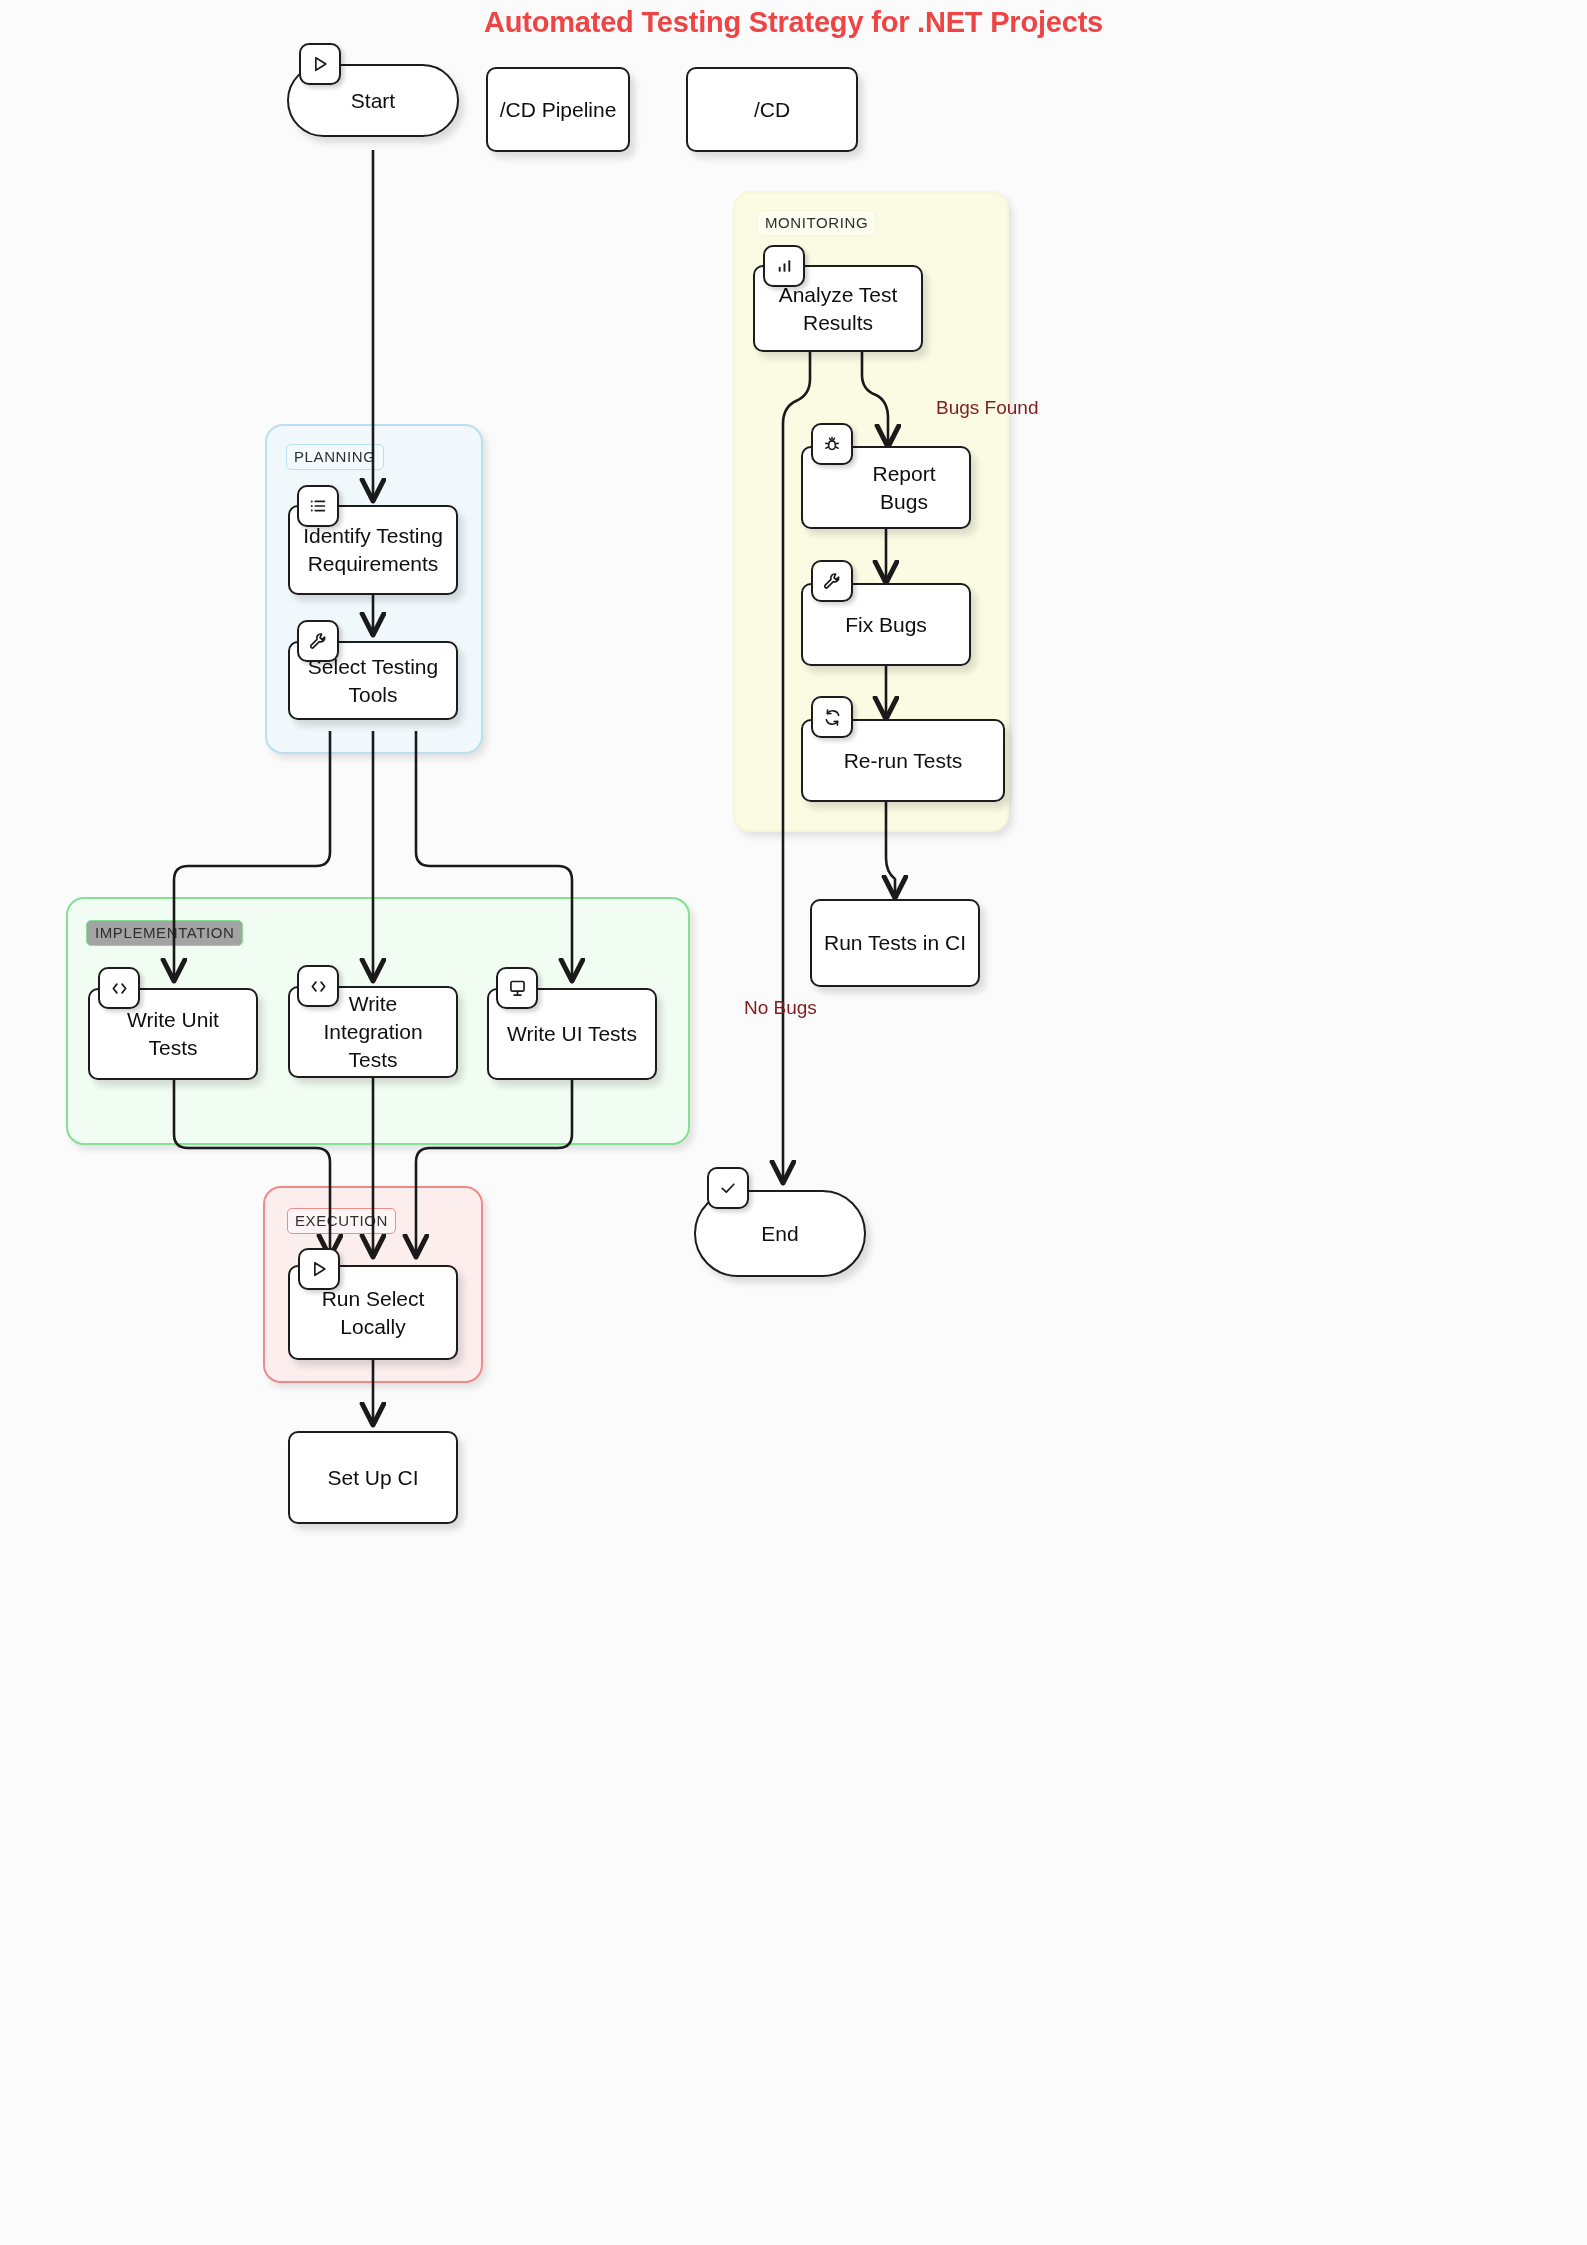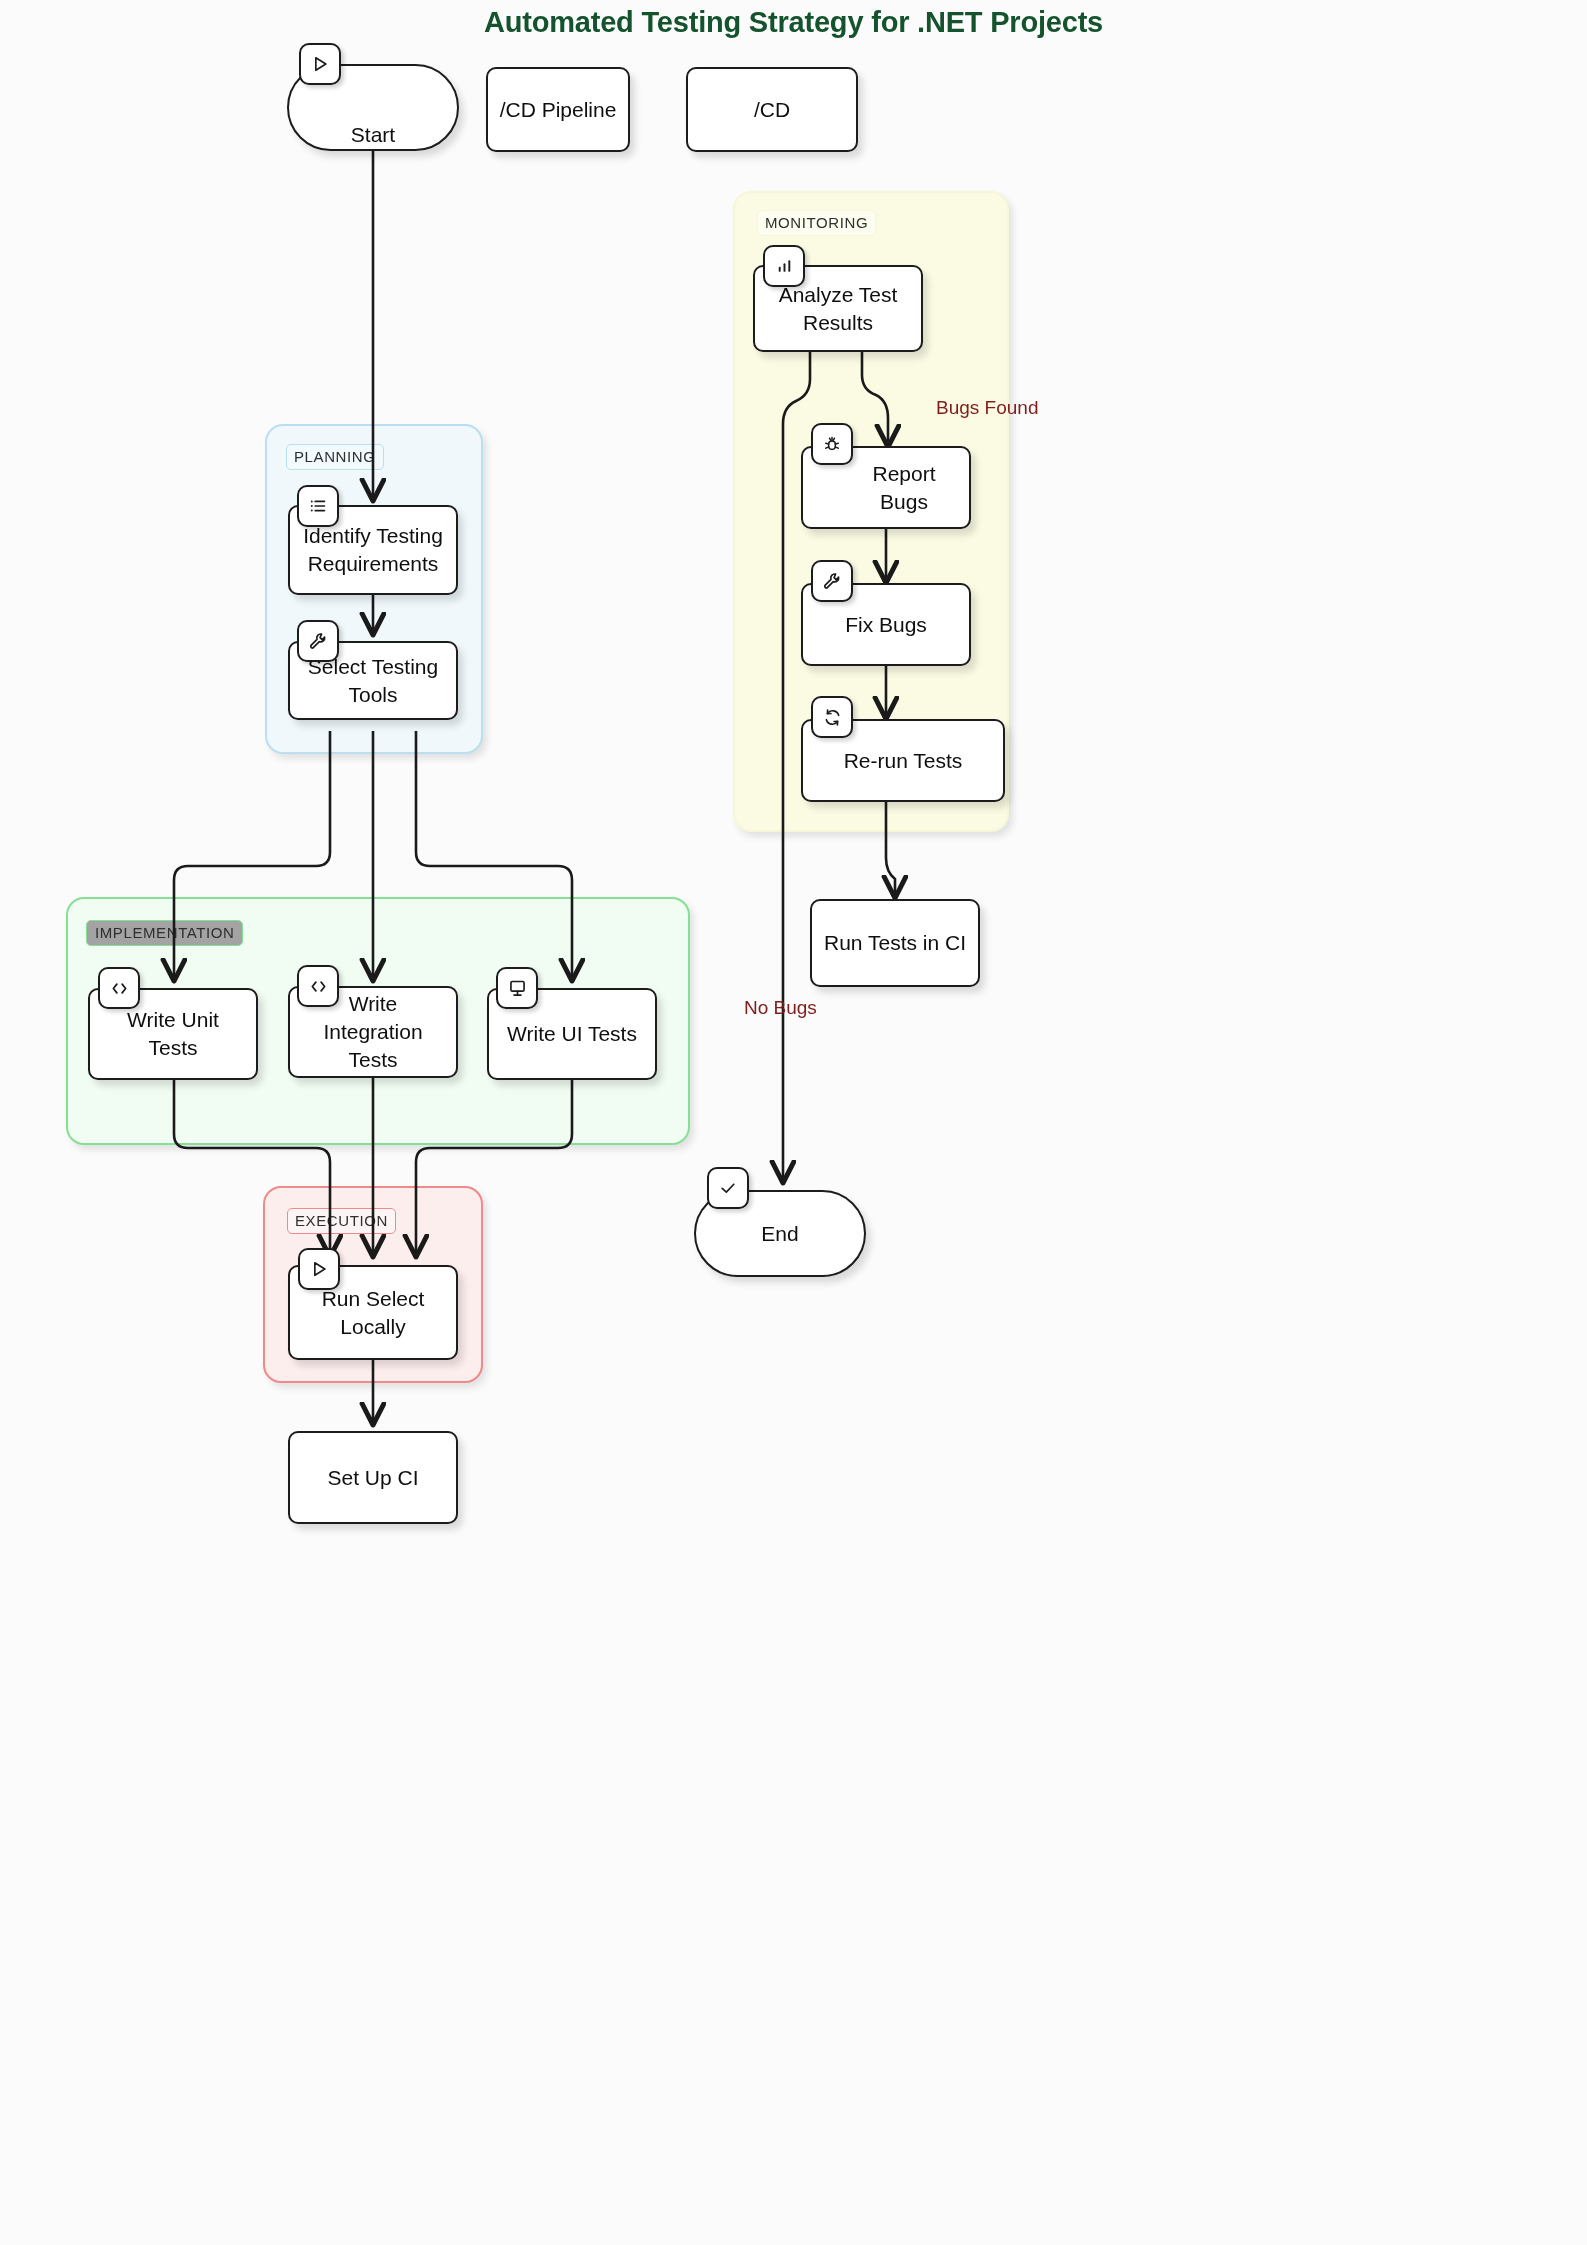--- a/index.html
+++ b/index.html
@@ -12,21 +12,21 @@
   }
   #canvas{position:absolute;inset:0;}
   svg.layer{position:absolute;left:0;top:0;width:1587px;height:2245px;overflow:visible;}
 
   .title{
     position:absolute;
     left:0;right:0;top:6px;
     text-align:center;
     font-size:29px;
     font-weight:bold;
-    color:#14532d;
+    color:#ef4444;
     letter-spacing:-0.2px;
     font-family:"Liberation Sans", sans-serif;
   }
 
   
   .group{
     position:absolute;
     border-radius:18px;
     box-shadow:4px 5px 7px rgba(0,0,0,.10);
     box-sizing:border-box;
@@ -139,21 +139,21 @@
 
     <path class="edge" d="M810,351 L810,379 Q810,395 796,401 Q783,407 783,424 L783,1182" marker-end="url(#arrow)"></path>
 
     <path class="edge" d="M886,528 L886,582" marker-end="url(#arrow)"></path>
 
     <path class="edge" d="M886,665 L886,718" marker-end="url(#arrow)"></path>
 
     <path class="edge" d="M886,801 L886,858 Q886,872 895,879 L895,897" marker-end="url(#arrow)"></path>
   </svg>
 
-  <div class="node round" style="left:287px;top:64px;width:172px;height:87px;align-items:flex-end;">
+  <div class="node round" style="left:287px;top:64px;width:172px;height:73px;">
     <span class="lbl">Start</span>
   </div>
   <div class="badge" style="left:299px;top:43px;">
     <svg width="20" height="20" viewBox="0 0 24 24" fill="none" stroke="#1c1c1c" stroke-width="2" stroke-linejoin="round">
       <polygon points="7,4.5 19,12 7,19.5"></polygon>
     </svg>
   </div>
 
   <div class="node" style="left:486px;top:67px;width:144px;height:85px;">
     <span class="lbl">/CD Pipeline</span>

